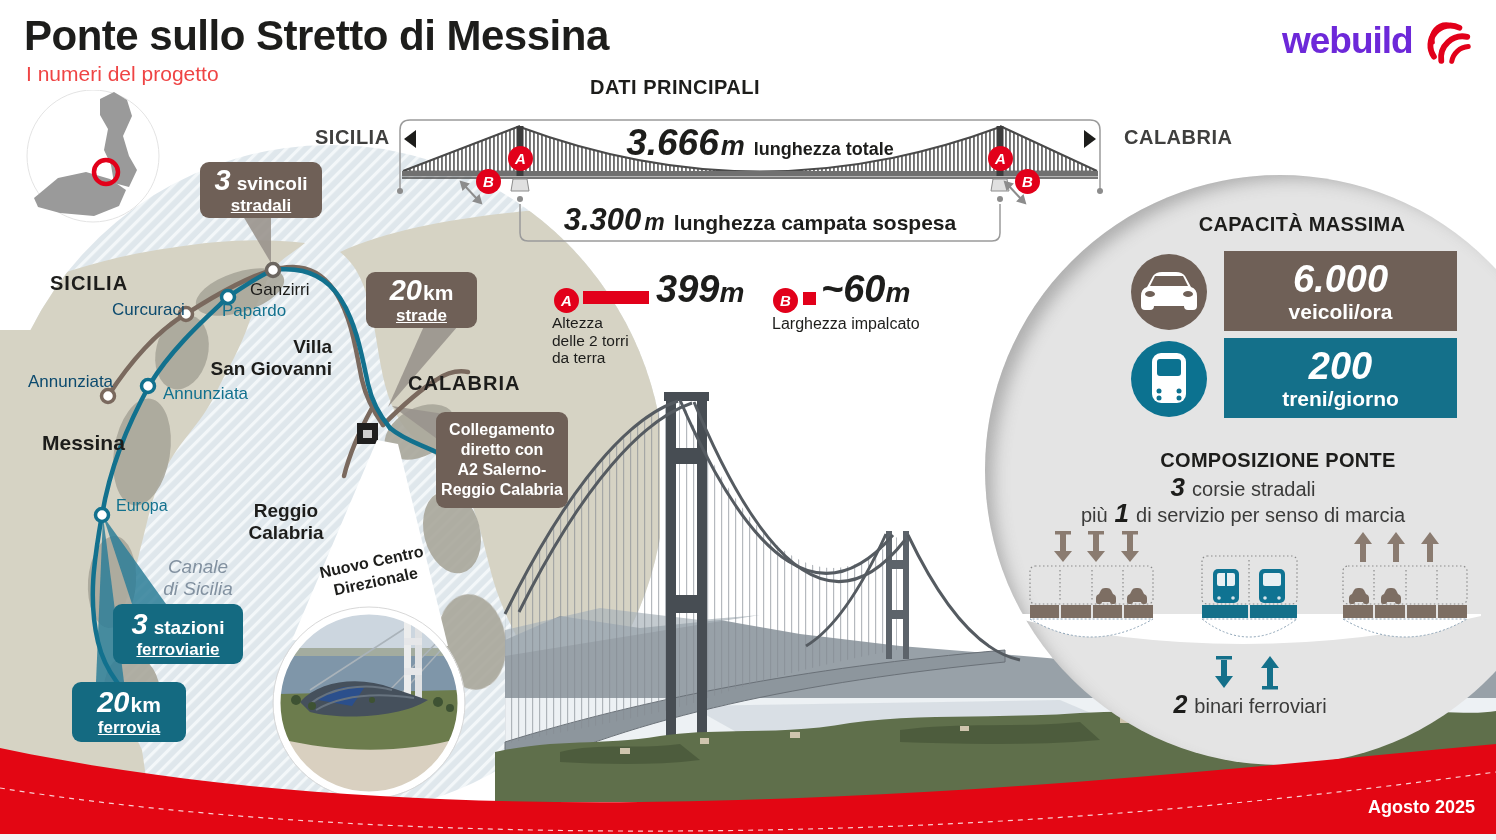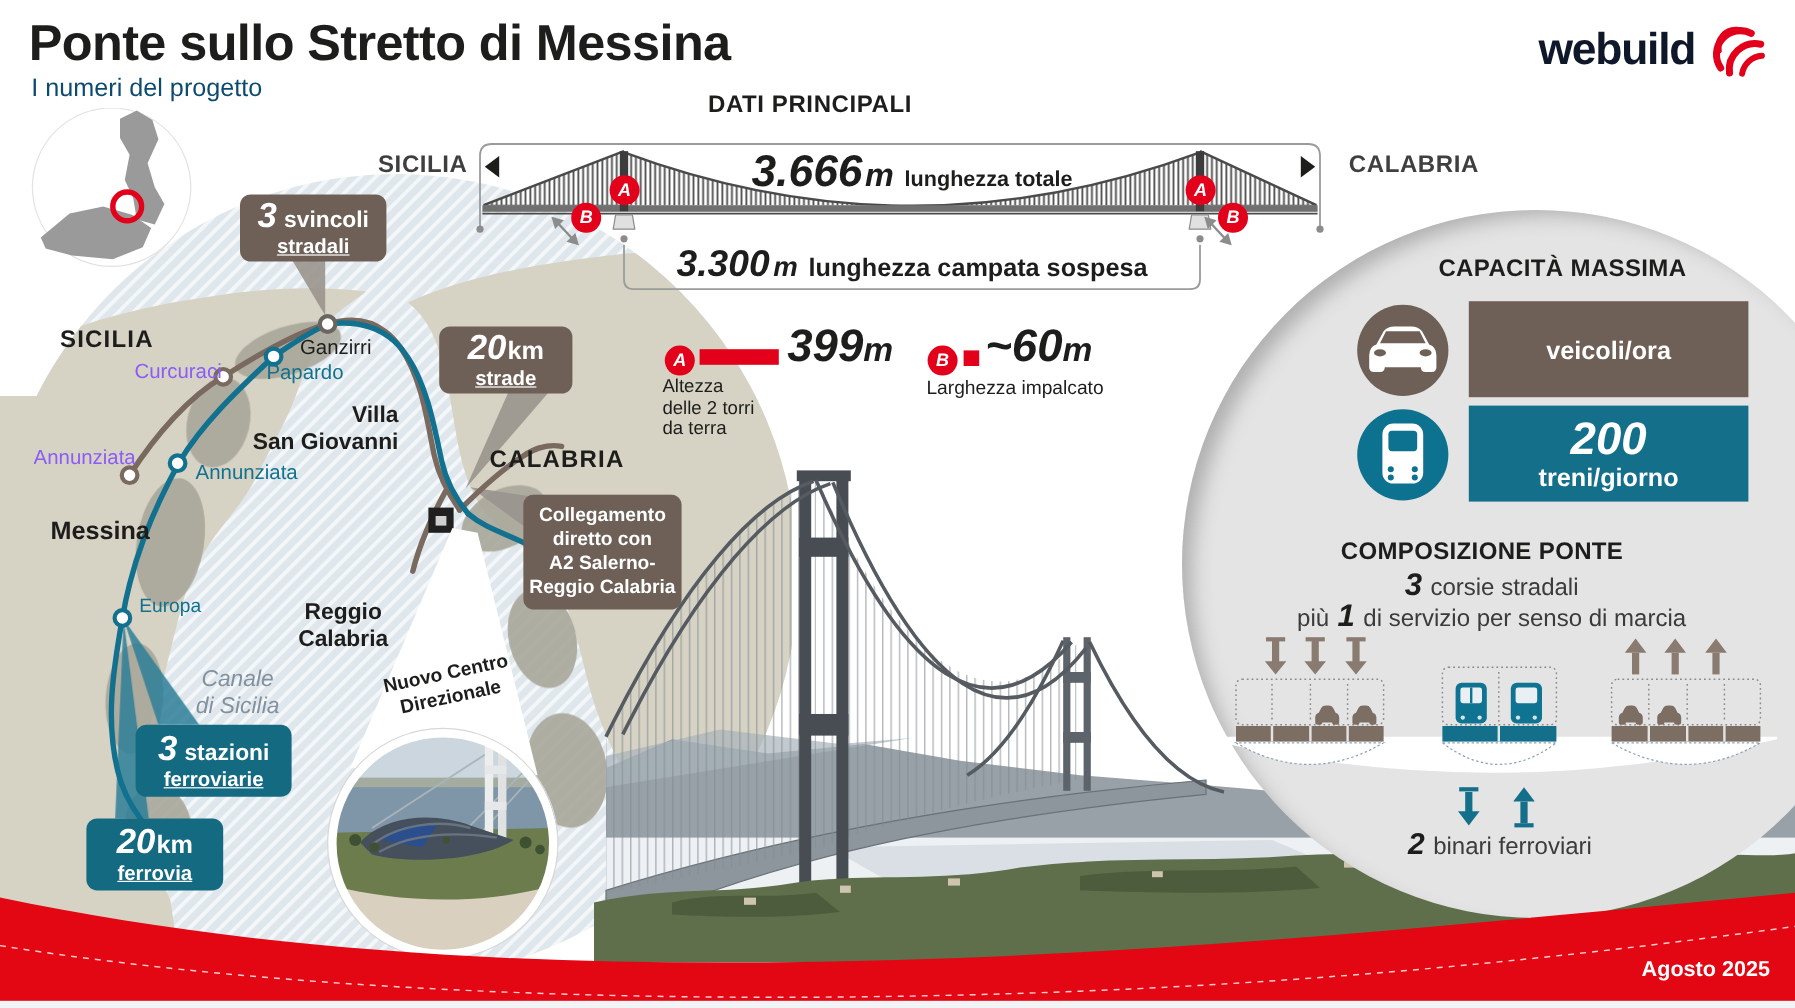--- a/index.html
+++ b/index.html
@@ -3,41 +3,41 @@
 <meta charset="utf-8">
 <style>
   html,body{margin:0;padding:0;background:#fff;}
   #stage{position:relative;width:1496px;height:840px;overflow:hidden;background:#ffffff;
          font-family:"Liberation Sans", sans-serif;color:#1d1d1b;}
   .abs{position:absolute;}
   .t{position:absolute;white-space:nowrap;}
   svg{display:block;}
   
   .title{font-size:42px;font-weight:800;letter-spacing:-0.5px;color:#1d1d1b;}
-  .subtitle{font-size:21px;color:#0c4a6e;}
-  .brand{font-size:37px;font-weight:800;color:#0f172a;letter-spacing:-1px;}
+  .subtitle{font-size:21px;color:#ef4444;}
+  .brand{font-size:37px;font-weight:800;color:#6d28d9;letter-spacing:-1px;}
   
   .dp-heading{font-size:20px;font-weight:800;letter-spacing:.5px;text-align:center;}
   .region{font-size:20px;font-weight:600;color:#3f3f3e;letter-spacing:.5px;}
   .vrow{display:flex;align-items:baseline;justify-content:center;gap:9px;}
   .vrow .v{font-size:37px;font-style:italic;font-weight:900;}
   .vrow .u{font-size:27px;font-style:italic;font-weight:900;}
   .vrow .l{font-size:18px;font-weight:700;}
   .vrow2 .v{font-size:31px;}
   .vrow2 .u{font-size:23px;}
   .vrow2 .l{font-size:21px;}
   .mk{width:25px;height:25px;border-radius:50%;background:#e2001a;color:#fff;text-align:center;
       line-height:25px;font-size:15px;font-weight:900;font-style:italic;}
   .legval{display:flex;align-items:baseline;}
   .legval .v{font-size:38px;font-weight:900;font-style:italic;}
   .legval .u{font-size:28px;font-weight:900;font-style:italic;}
   .legsub{font-size:15.5px;line-height:17.5px;color:#1d1d1b;}
   
   .ml{position:absolute;font-weight:400;font-size:17px;white-space:nowrap;}
-  .ml.brown{color:#8b5cf6;} .ml.teal{color:#12718e;} .ml.dark{color:#1d1d1b;}
+  .ml.brown{color:#0c4a6e;} .ml.teal{color:#12718e;} .ml.dark{color:#1d1d1b;}
   .city{position:absolute;font-weight:700;font-size:19px;color:#1d1d1b;white-space:nowrap;}
   .sea{position:absolute;font-style:italic;font-size:19px;color:#8291a0;text-align:center;line-height:22px;}
   .badge{position:absolute;border-radius:9px;background:#6f6057;color:#fff;text-align:center;
          display:flex;flex-direction:column;justify-content:center;line-height:1.05;}
   .badge.teal{background:#146a81;}
   .badge .row{display:flex;align-items:baseline;justify-content:center;gap:6px;}
   .badge .n{font-size:29px;font-weight:900;font-style:italic;}
   .badge .k{font-size:21px;font-weight:700;}
   .badge .w{font-size:19px;font-weight:700;}
   .badge .s{font-size:17px;font-weight:700;margin-top:1px;text-decoration:underline;}
@@ -313,39 +313,40 @@
 
   <div class="capcirc" style="left:1131px;top:254px;background:#6f6057;z-index:3">
     <svg width="62" height="62" viewBox="-31 -31 62 62">
       <path d="M-28,14 L-28,4 Q-28,-3 -22,-5 L-16,-16 Q-13,-20 -7,-20 L7,-20 Q13,-20 16,-16 L22,-5 Q28,-3 28,4 L28,14 Q28,18 24,18 L19,18 Q15,18 15,14 L-15,14 Q-15,18 -19,18 L-24,18 Q-28,18 -28,14 Z" fill="#fff"></path>
       <path d="M-14,-16 L14,-16 L19,-6 L-19,-6 Z" fill="#6f6057"></path>
       <ellipse cx="-19" cy="2" rx="5" ry="3" fill="#6f6057"></ellipse>
         <ellipse cx="19" cy="2" rx="5" ry="3" fill="#6f6057"></ellipse>
     </svg>
   </div>
   <div class="capbox" style="left:1224px;top:251px;background:#6f6057;z-index:3">
+    <div class="v">6.000</div>
     <div class="u">veicoli/ora</div>
   </div>
 
   <div class="capcirc" style="left:1131px;top:341px;background:#0c7290;z-index:3">
     <svg width="62" height="62" viewBox="-31 -31 62 62">
       <rect x="-17" y="-26" width="34" height="50" rx="9" fill="#fff"></rect>
       <rect x="-12" y="-20" width="24" height="17" rx="3" fill="#0c7290"></rect>
       <circle cx="-10" cy="12" r="2.5" fill="#0c7290"></circle>
         <circle cx="10" cy="12" r="2.5" fill="#0c7290"></circle>
       <circle cx="-10" cy="19" r="2.5" fill="#0c7290"></circle>
         <circle cx="10" cy="19" r="2.5" fill="#0c7290"></circle>
     </svg>
   </div>
   <div class="capbox" style="left:1224px;top:338px;background:#14708a;z-index:3">
     <div class="v">200</div>
     <div class="u">treni/giorno</div>
   </div>
 
-  <div class="t cap-head" style="left:1085px;top:449px;width:300px;z-index:3">COMPOSIZIONE PONTE</div>
+  <div class="t cap-head" style="left:1128px;top:449px;width:300px;z-index:3">COMPOSIZIONE PONTE</div>
   <div class="comp-line" style="left:1043px;top:472px;width:400px;z-index:3">
     <span class="n">3</span>
       <span>corsie stradali</span>
   </div>
   <div class="comp-line" style="left:1003px;top:498px;width:480px;z-index:3">
     <span>più</span>
       <span class="n">1</span>
       <span>di servizio per senso di marcia</span>
   </div>
 

